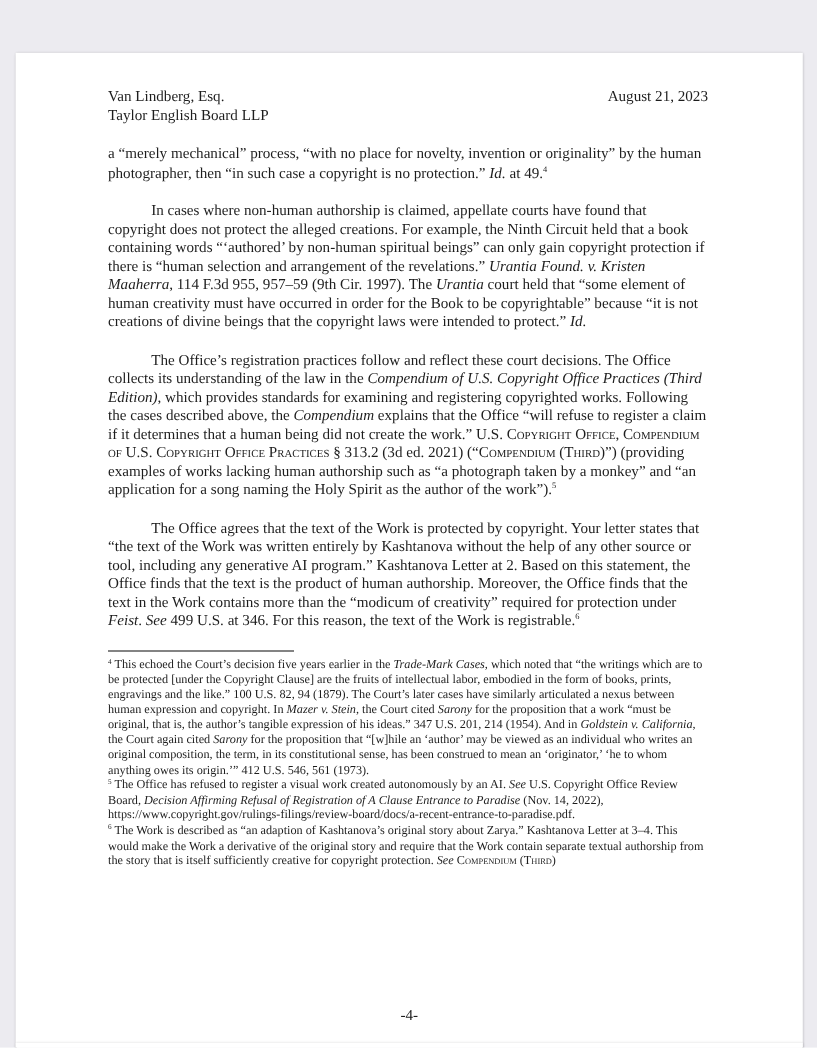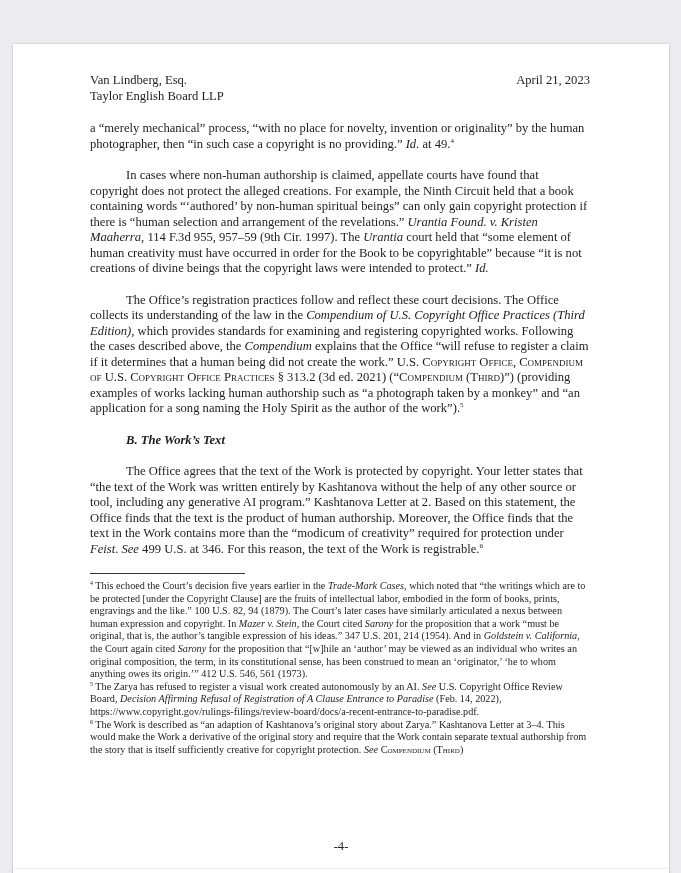--- a/index.html
+++ b/index.html
@@ -51,40 +51,39 @@
 <body>
 
 <div class="page">
   <div class="content">
 
     <div class="header">
       <div class="left">
         <div>Van Lindberg, Esq.</div>
         <div>Taylor English Board LLP</div>
       </div>
-      <div class="right">April 21, 2023</div>
+      <div class="right">August 21, 2023</div>
     </div>
 
-    <p><span>a “merely mechanical” process, “with no place for novelty, invention or originality” by the human photographer, then “in such case a copyright is no providing.”  </span><i>Id.</i><span> at 49.</span><sup>4</sup></p>
+    <p><span>a “merely mechanical” process, “with no place for novelty, invention or originality” by the human photographer, then “in such case a copyright is no protection.”  </span><i>Id.</i><span> at 49.</span><sup>4</sup></p>
 
     <p class="indent"><span>In cases where non-human authorship is claimed, appellate courts have found that copyright does not protect the alleged creations.  For example, the Ninth Circuit held that a book containing words “‘authored’ by non-human spiritual beings” can only gain copyright protection if there is “human selection and arrangement of the revelations.”  </span><i>Urantia Found. v. Kristen Maaherra</i><span>, 114 F.3d 955, 957–59 (9th Cir. 1997).  The </span><i>Urantia</i><span> court held that “some element of human creativity must have occurred in order for the Book to be copyrightable” because “it is not creations of divine beings that the copyright laws were intended to protect.”  </span><i>Id.</i></p>
 
     <p class="indent"><span>The Office’s registration practices follow and reflect these court decisions.  The Office collects its understanding of the law in the </span><i>Compendium of U.S. Copyright Office Practices (Third Edition)</i><span>, which provides standards for examining and registering copyrighted works. Following the cases described above, the </span><i>Compendium</i><span> explains that the Office “will refuse to register a claim if it determines that a human being did not create the work.”  </span><span class="sc">U.S. Copyright Office, Compendium of U.S. Copyright Office Practices</span><span> § 313.2 (3d ed. 2021) (“</span><span class="sc">Compendium (Third)</span><span>”) (providing examples of works lacking human authorship such as “a photograph taken by a monkey” and “an application for a song naming the Holy Spirit as the author of the work”).</span><sup>5</sup></p>
 
 
-    <div class="subheading">B.  The Work’s Text</div>
 
     <p class="indent"><span>The Office agrees that the text of the Work is protected by copyright.  Your letter states that “the text of the Work was written entirely by Kashtanova without the help of any other source or tool, including any generative AI program.”  Kashtanova Letter at 2.  Based on this statement, the Office finds that the text is the product of human authorship.  Moreover, the Office finds that the text in the Work contains more than the “modicum of creativity” required for protection under </span><i>Feist</i><span>.  </span><i>See</i><span> 499 U.S. at 346.  For this reason, the text of the Work is registrable.</span><sup>6</sup></p>
 
     <div class="fn-rule"></div>
 
     <div class="footnotes">
       <p class="fn"><sup>4</sup><span> This echoed the Court’s decision five years earlier in the </span><i>Trade-Mark Cases</i><span>, which noted that “the writings which are to be protected [under the Copyright Clause] are the fruits of intellectual labor, embodied in the form of books, prints, engravings and the like.”  100 U.S. 82, 94 (1879).  The Court’s later cases have similarly articulated a nexus between human expression and copyright.  In </span><i>Mazer v. Stein</i><span>, the Court cited </span><i>Sarony</i><span> for the proposition that a work “must be original, that is, the author’s tangible expression of his ideas.”  347 U.S. 201, 214 (1954).  And in </span><i>Goldstein v. California</i><span>, the Court again cited </span><i>Sarony</i><span> for the proposition that “[w]hile an ‘author’ may be viewed as an individual who writes an original composition, the term, in its constitutional sense, has been construed to mean an ‘originator,’ ‘he to whom anything owes its origin.’”  412 U.S. 546, 561 (1973).</span></p>
 
-      <p class="fn"><sup>5</sup><span> The Zarya has refused to register a visual work created autonomously by an AI.  </span><i>See</i><span> U.S. Copyright Office Review Board, </span><i>Decision Affirming Refusal of Registration of A Clause Entrance to Paradise</i><span> (Feb. 14, 2022), https://www.copyright.gov/rulings-filings/review-board/docs/a-recent-entrance-to-paradise.pdf.</span></p>
+      <p class="fn"><sup>5</sup><span> The Office has refused to register a visual work created autonomously by an AI.  </span><i>See</i><span> U.S. Copyright Office Review Board, </span><i>Decision Affirming Refusal of Registration of A Clause Entrance to Paradise</i><span> (Nov. 14, 2022), https://www.copyright.gov/rulings-filings/review-board/docs/a-recent-entrance-to-paradise.pdf.</span></p>
 
       <p class="fn"><sup>6</sup><span> The Work is described as “an adaption of Kashtanova’s original story about Zarya.”  Kashtanova Letter at 3–4. This would make the Work a derivative of the original story and require that the Work contain separate textual authorship from the story that is itself sufficiently creative for copyright protection.  </span><i>See</i> <span class="sc">Compendium (Third)</span></p>
     </div>
   </div>
 
   <div class="page-number">-4-</div>
 </div>
 
 <div class="next-page"></div>
 

